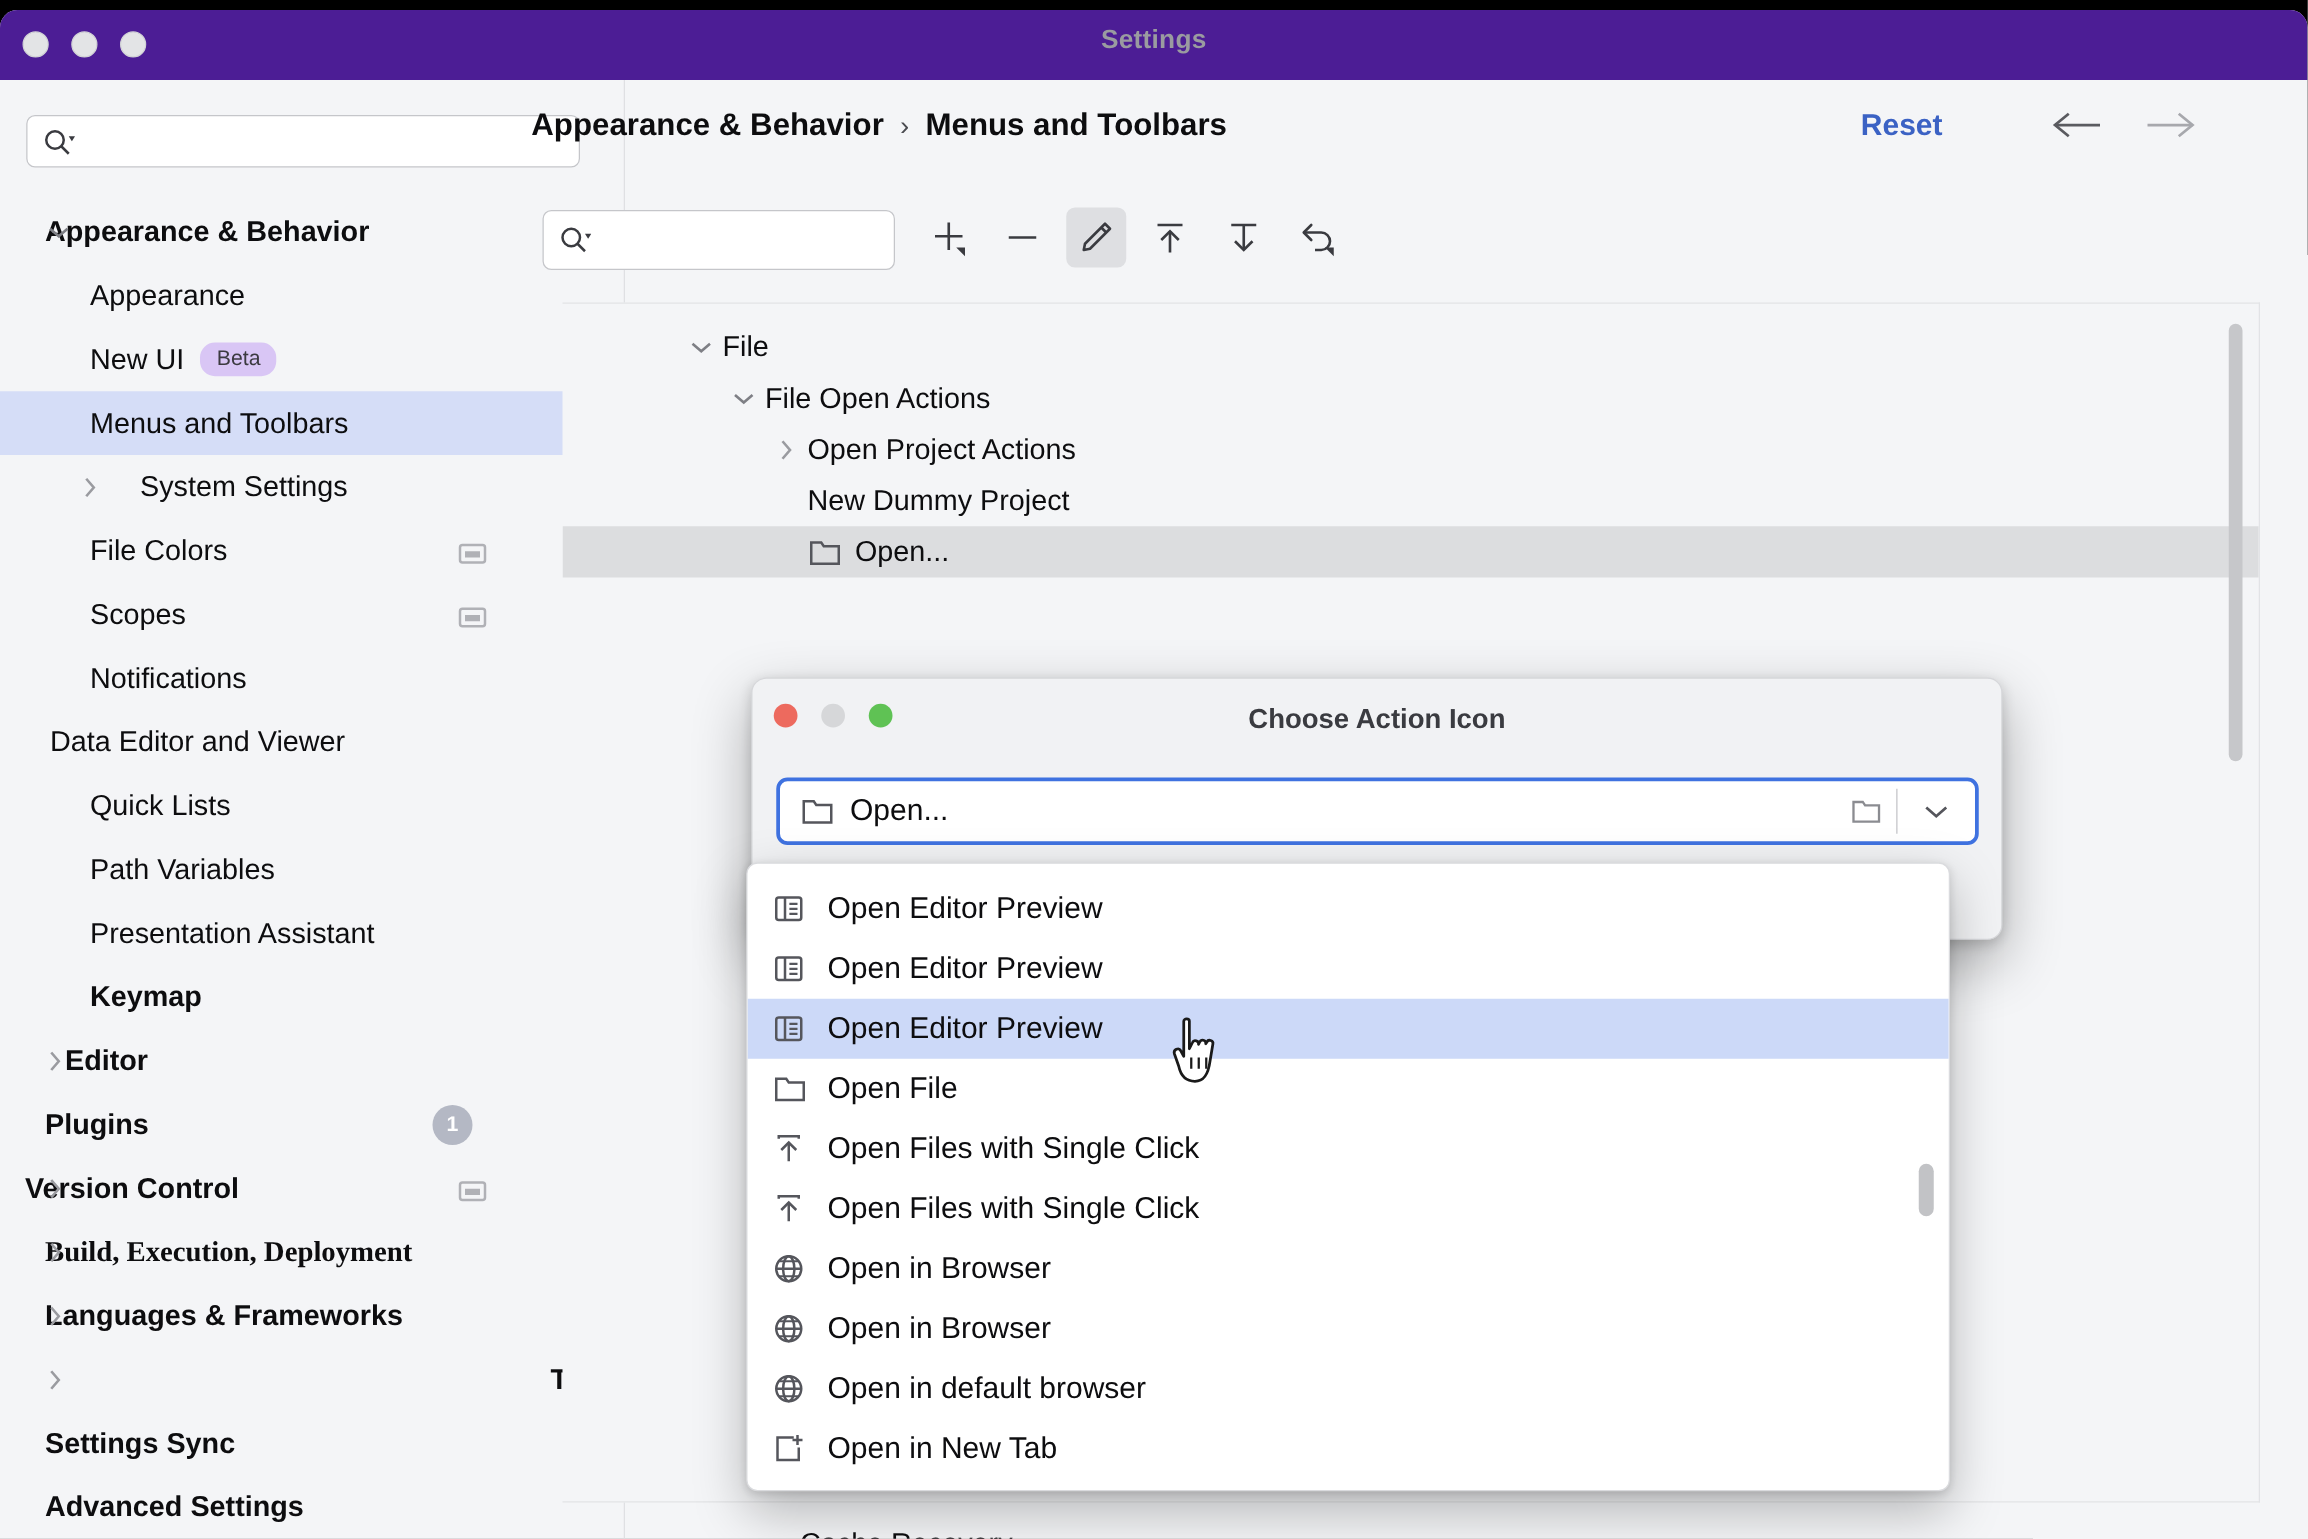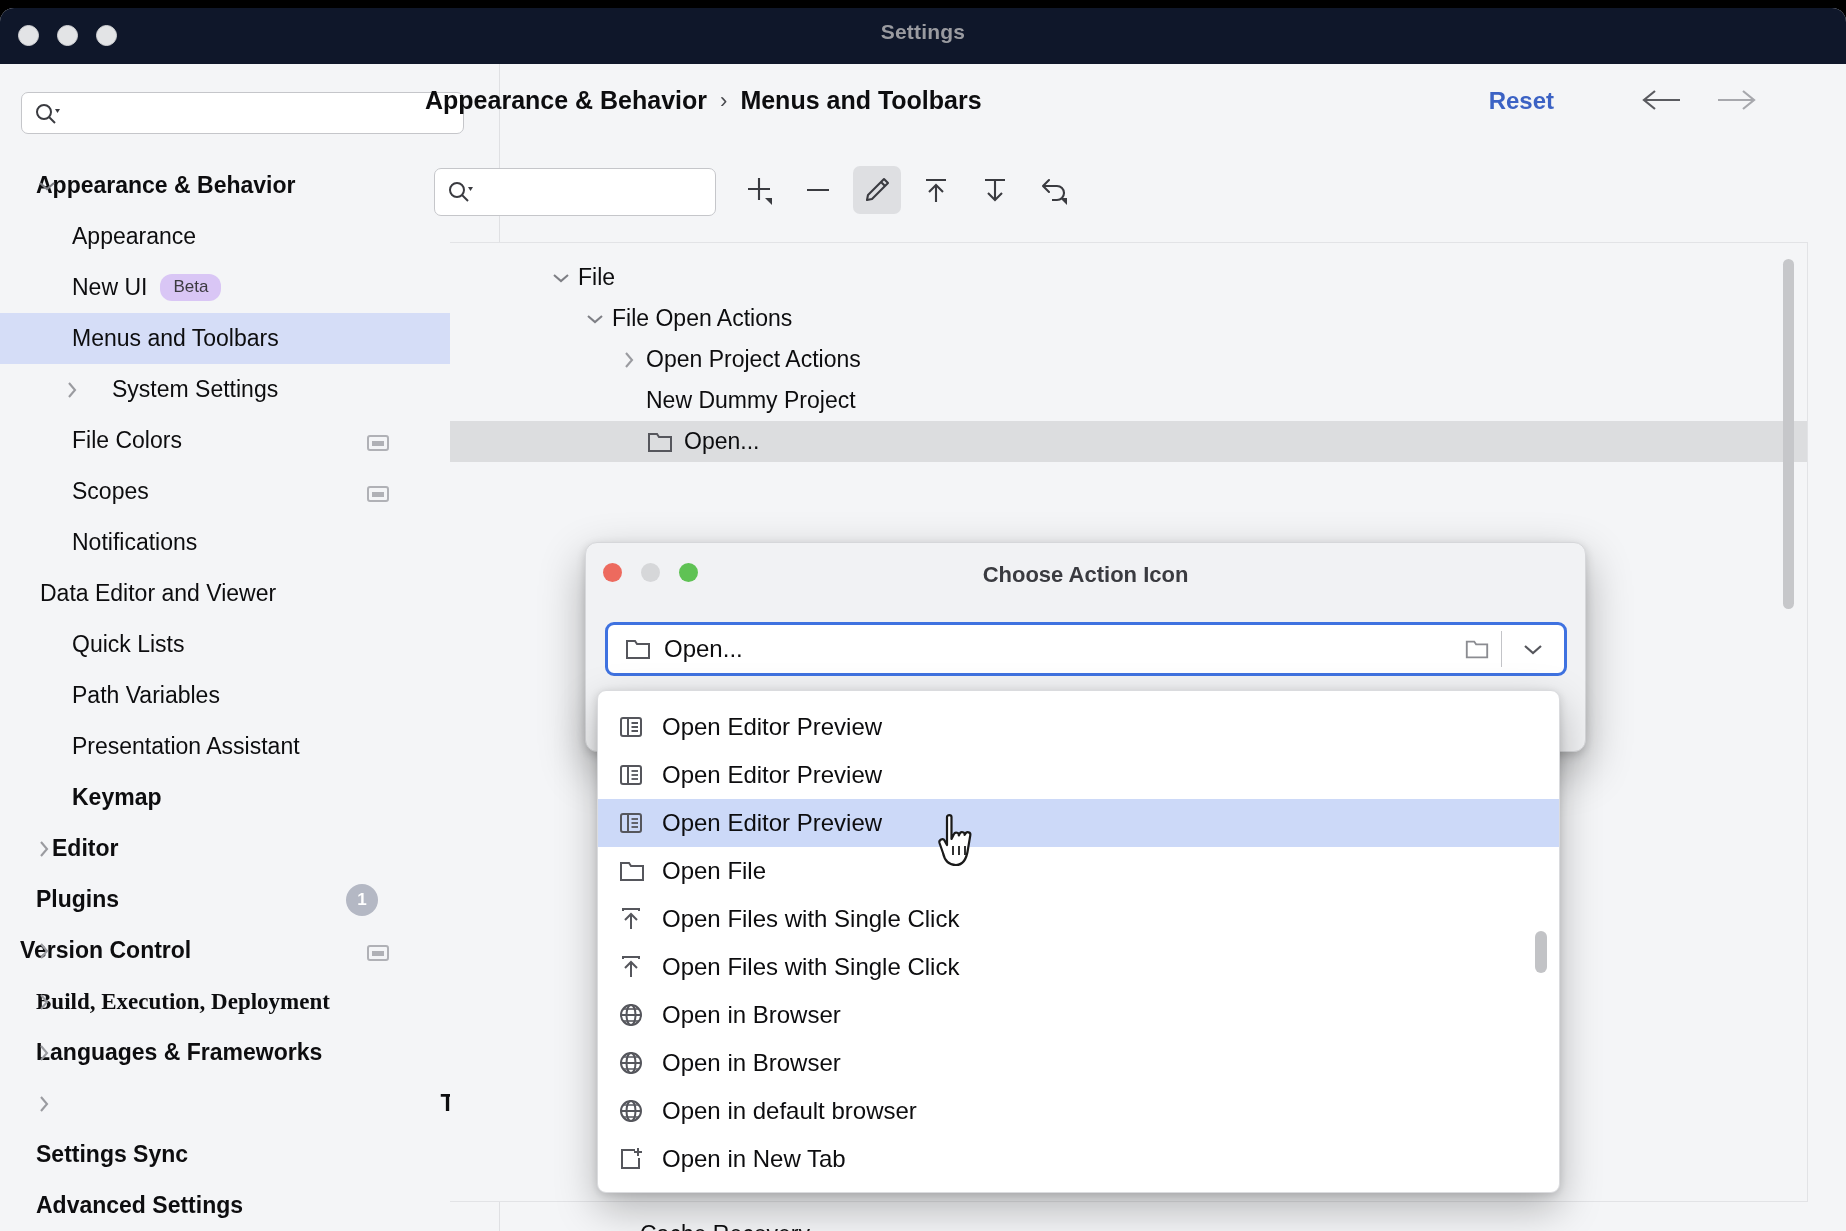--- a/index.html
+++ b/index.html
@@ -17,21 +17,21 @@
     width: 1846px; height: 1223px;
     background: #f4f5f7;
     border-radius: 14px 14px 0 0;
     overflow: hidden;
   }
 
   
   .titlebar {
     position: absolute; left: 0; top: 0;
     width: 100%; height: 56px;
-    background: #0f172a;
+    background: #4c1d95;
   }
   .title-text {
     position: absolute; left: 0; top: 12px; width: 100%;
     text-align: center;
     font-size: 21px; font-weight: bold; color: #9a9ba0;
     letter-spacing: .2px;
   }
   .traffic {
     position: absolute; left: 18px; top: 17px;
     display: flex; gap: 18px;
@@ -149,21 +149,21 @@
   .tree-icon { margin-right: 10px; display: inline-flex; }
   .tree-scrollbar {
     position: absolute; right: 13px; top: 16px;
     width: 11px; height: 350px;
     background: #c6c7ca; border-radius: 6px;
   }
 
   
   .dialog {
     position: absolute;
-    left: 585px; top: 534px;
+    left: 601px; top: 534px;
     width: 1001px; height: 210px;
     background: #f1f2f4;
     border-radius: 12px;
     border: 1px solid #d6d7da;
     box-shadow: 0 18px 46px rgba(0,0,0,0.30), 0 3px 10px rgba(0,0,0,0.16);
   }
   .dialog-title {
     position: absolute; left: 0; top: 19px; width: 100%;
     text-align: center;
     font-size: 22px; font-weight: bold; color: #3a3b40;

